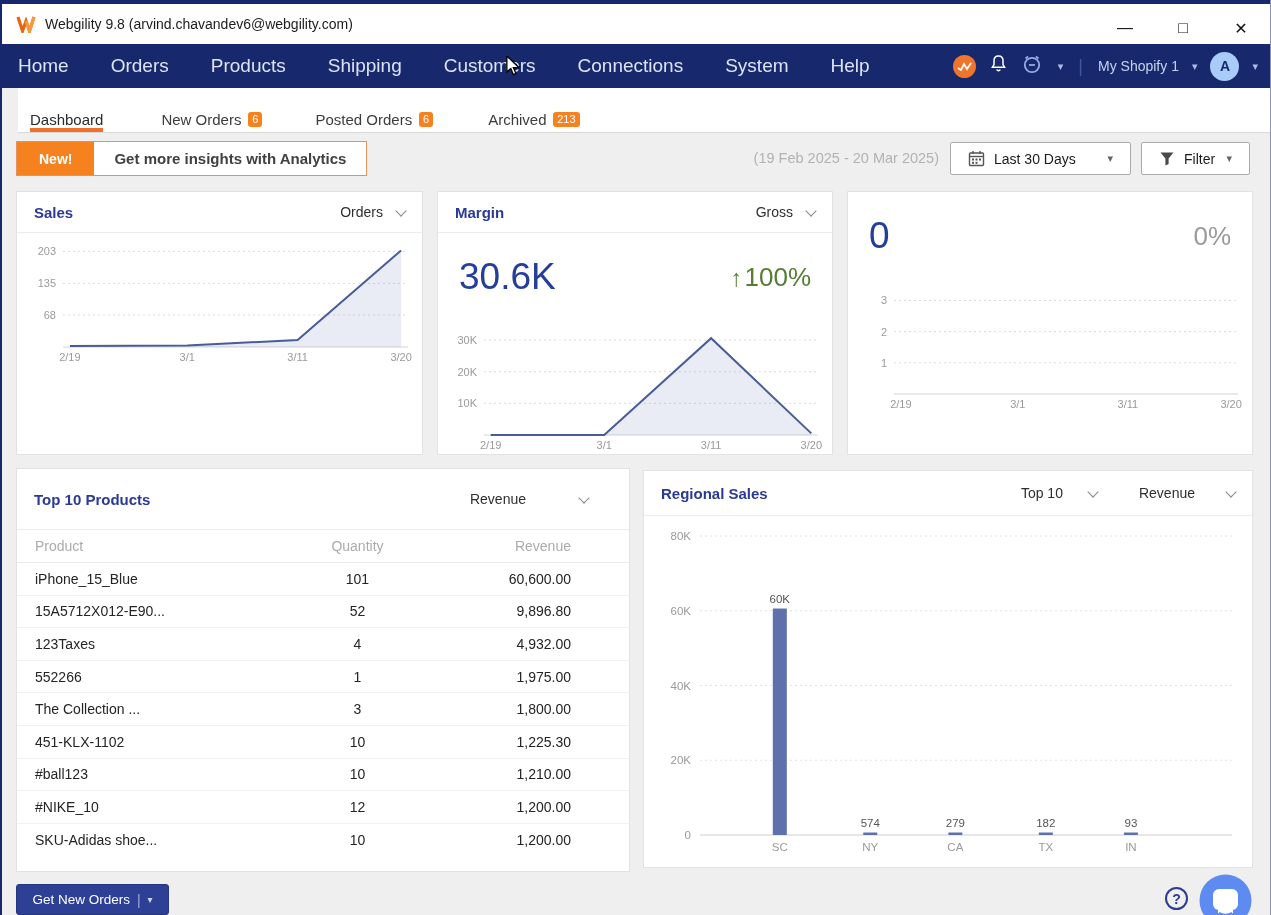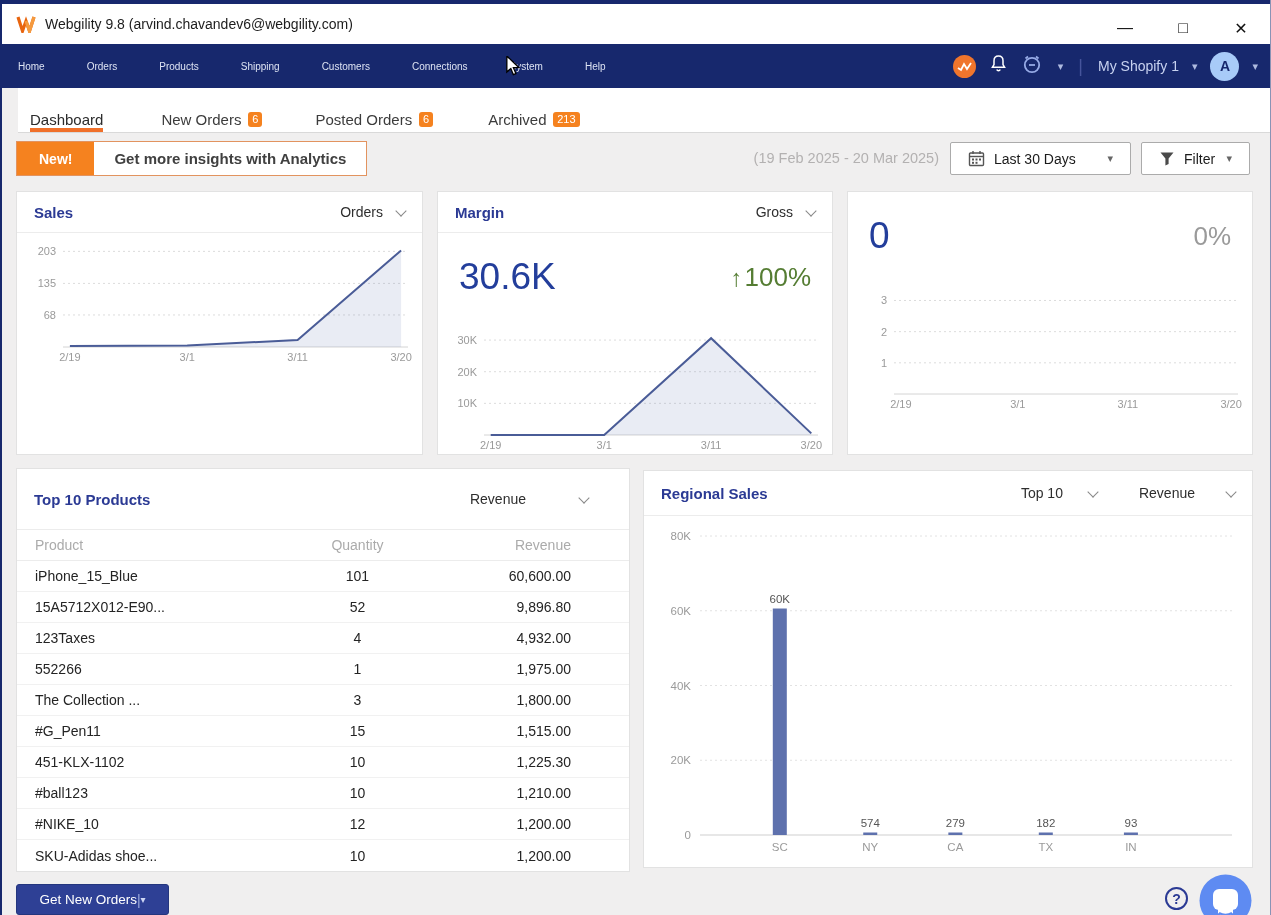--- a/index.html
+++ b/index.html
@@ -13,21 +13,21 @@
               border-top:4px solid #17286d; display:flex; align-items:center; padding-left:14px; }
   .titlebar .title { font-size:14px; color:#1c1c1c; margin-left:9px; }
   .winbtns { position:absolute; right:0; top:4px; height:40px; display:flex; }
   .winbtn { width:58px; height:40px; display:flex; align-items:center; justify-content:center;
             font-size:16px; color:#111; cursor:default; }
 
   
   .navbar { position:absolute; top:44px; left:0; right:0; height:44px; background:#17286d;
             display:flex; align-items:center; }
   .nav-items { display:flex; align-items:center; gap:42px; padding-left:16px; }
-  .nav-item { color:#dde3f3; font-size:10px; cursor:pointer; white-space:nowrap; }
+  .nav-item { color:#dde3f3; font-size:19px; cursor:pointer; white-space:nowrap; }
   .nav-right { position:absolute; right:12px; top:0; height:44px; display:flex; align-items:center; gap:13px; }
   .pulse-circle { width:23px; height:23px; border-radius:50%; background:#f0752c; display:flex; align-items:center; justify-content:center; }
   .nav-sep { color:#46549b; font-size:18px; margin:0 2px; }
   .store-label { color:#c8d2f0; font-size:14px; }
   .caret { color:#aebadf; font-size:11px; }
   .avatar { width:29px; height:29px; border-radius:50%; background:#a8cbf8; color:#17286d;
             font-weight:bold; font-size:14px; display:flex; align-items:center; justify-content:center; }
 
   
   .tabbar { position:absolute; top:88px; left:16px; right:0; height:45px; background:#fff;
@@ -80,21 +80,21 @@
   .c-rev { text-align:right; padding-right:58px; }
 
   
   #regional-card { left:641px; top:470px; width:610px; height:398px; }
   .regional-selects { display:flex; align-items:center; gap:42px; }
   .regional-chart { flex:1; margin:2px 4px 4px 4px; }
 
   
   .footer-btn { position:absolute; left:14px; top:884px; width:153px; height:31px; background:#2e4095;
                 border:1px solid #24367e; border-radius:3px; color:#fff; font-size:13.5px;
-                display:flex; align-items:center; justify-content:center; cursor:pointer; }
+                display:flex; align-items:center; justify-content:center; gap:7px; cursor:pointer; }
   .footer-btn .vbar { color:#9fadde; font-size:14px; }
   .footer-btn .caret2 { color:#cdd6f4; font-size:10px; }
   .help-icon { position:absolute; left:1163px; top:887px; width:23px; height:23px; border-radius:50%;
                border:2px solid #2b3a94; color:#2b3a94; font-weight:bold; font-size:14px;
                display:flex; align-items:center; justify-content:center; cursor:pointer; }
   .chat-bubble { position:absolute; left:1196px; top:873px; width:55px; height:55px; cursor:pointer; }
 
   .cursor-arrow { position:absolute; left:503px; top:56px; pointer-events:none; z-index:50; }
 </style>
 </head>
@@ -310,25 +310,20 @@
       </div>
     <div class="tbl-row">
         <span class="c-prod">552266</span>
         <span class="c-qty">1</span>
         <span class="c-rev">1,975.00</span>
       </div>
     <div class="tbl-row">
         <span class="c-prod">The Collection ...</span>
         <span class="c-qty">3</span>
         <span class="c-rev">1,800.00</span>
-      </div>
-    <div class="tbl-row">
-        <span class="c-prod">#G_Pen11</span>
-        <span class="c-qty">15</span>
-        <span class="c-rev">1,515.00</span>
       </div>
     <div class="tbl-row">
         <span class="c-prod">451-KLX-1102</span>
         <span class="c-qty">10</span>
         <span class="c-rev">1,225.30</span>
       </div>
     <div class="tbl-row">
         <span class="c-prod">#ball123</span>
         <span class="c-qty">10</span>
         <span class="c-rev">1,210.00</span>

